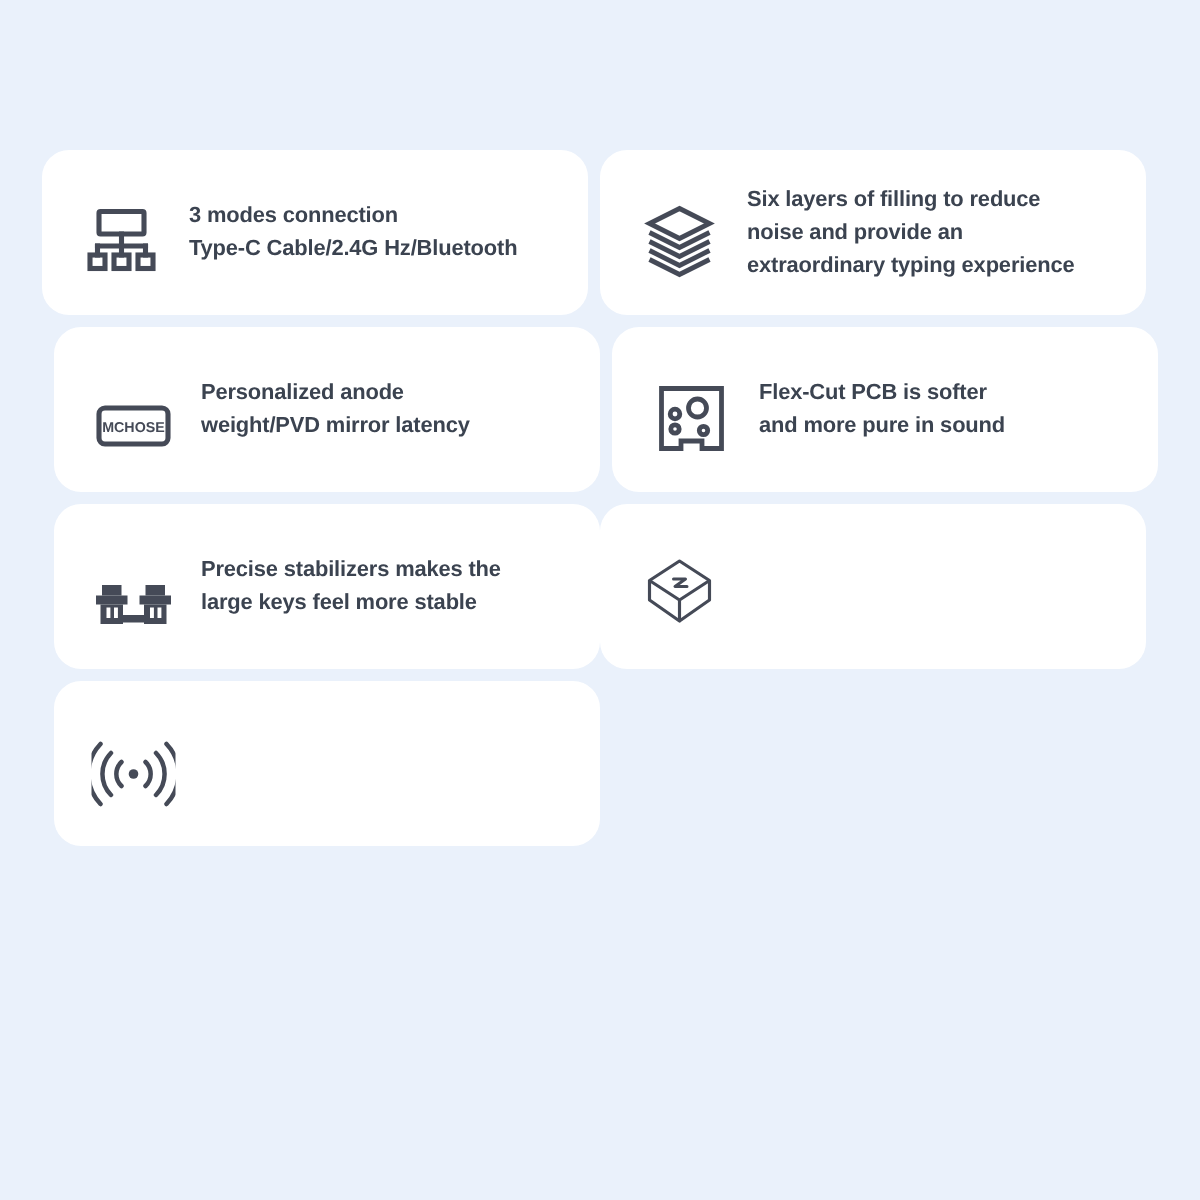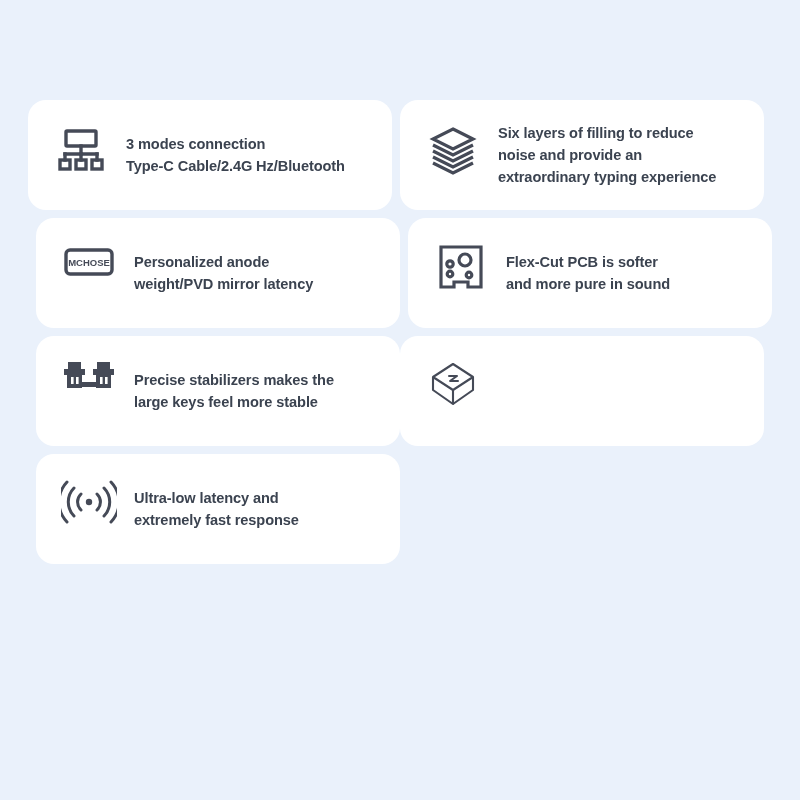--- a/index.html
+++ b/index.html
@@ -36,21 +36,21 @@
     padding: 14px 12px 14px 22px;
   }
   .cell.right .card {
     margin: 0 0 8px 8px;
   }
   .icon-wrap {
     flex: 0 0 62px;
     width: 62px;
     height: 62px;
     display: flex;
-    align-items: flex-start;
+    align-items: flex-end;
     justify-content: center;
     margin-right: 14px;
   }
   .icon-wrap svg {
     display: block;
   }
   .card-text {
     font-size: 14.6px;
     font-weight: bold;
     line-height: 1.52;
@@ -176,18 +176,16 @@
         <svg width="56" height="48" viewBox="0 0 56 48" fill="none" stroke="#454a57" stroke-width="3" stroke-linecap="round">
           <circle cx="28" cy="24" r="3.2" fill="#454a57" stroke="none"></circle>
           <path d="M20 16 A 11 11 0 0 0 20 32"></path>
           <path d="M36 16 A 11 11 0 0 1 36 32"></path>
           <path d="M13 10 A 20 20 0 0 0 13 38"></path>
           <path d="M43 10 A 20 20 0 0 1 43 38"></path>
           <path d="M6 4 A 29 29 0 0 0 6 44"></path>
           <path d="M50 4 A 29 29 0 0 1 50 44"></path>
         </svg>
       </span>
-      <div class="card-text">Ultra-low latency and
-extremely fast response</div>
     </div>
   </div>
 
 </div>
 
 </body></html>

